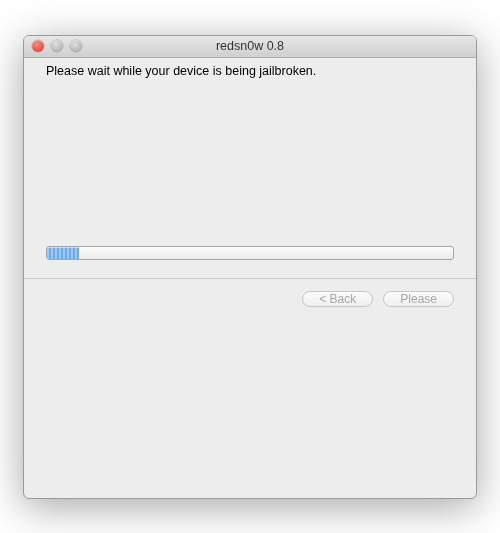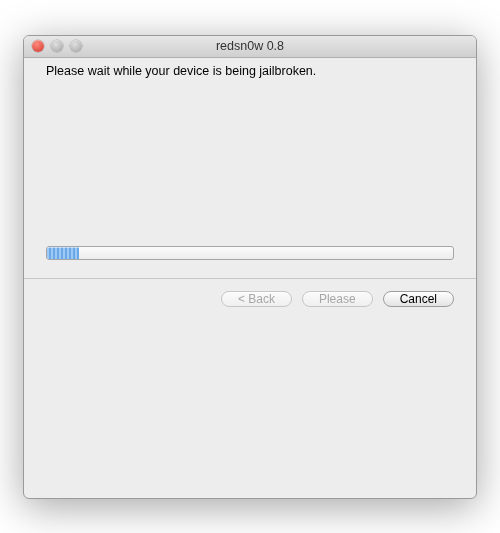--- a/index.html
+++ b/index.html
@@ -143,19 +143,18 @@
 
       <div class="progress">
         <div class="progress-fill" style="width: 8%;"></div>
       </div>
 
       <hr class="divider">
 
       <div class="button-row">
         <button class="btn disabled">&lt; Back</button>
         <button class="btn disabled">Please</button>
-        <button class="btn primary">Cancel</button>
       </div>
 
     </div>
 
   </div>
 </div>
 
 </body></html>

